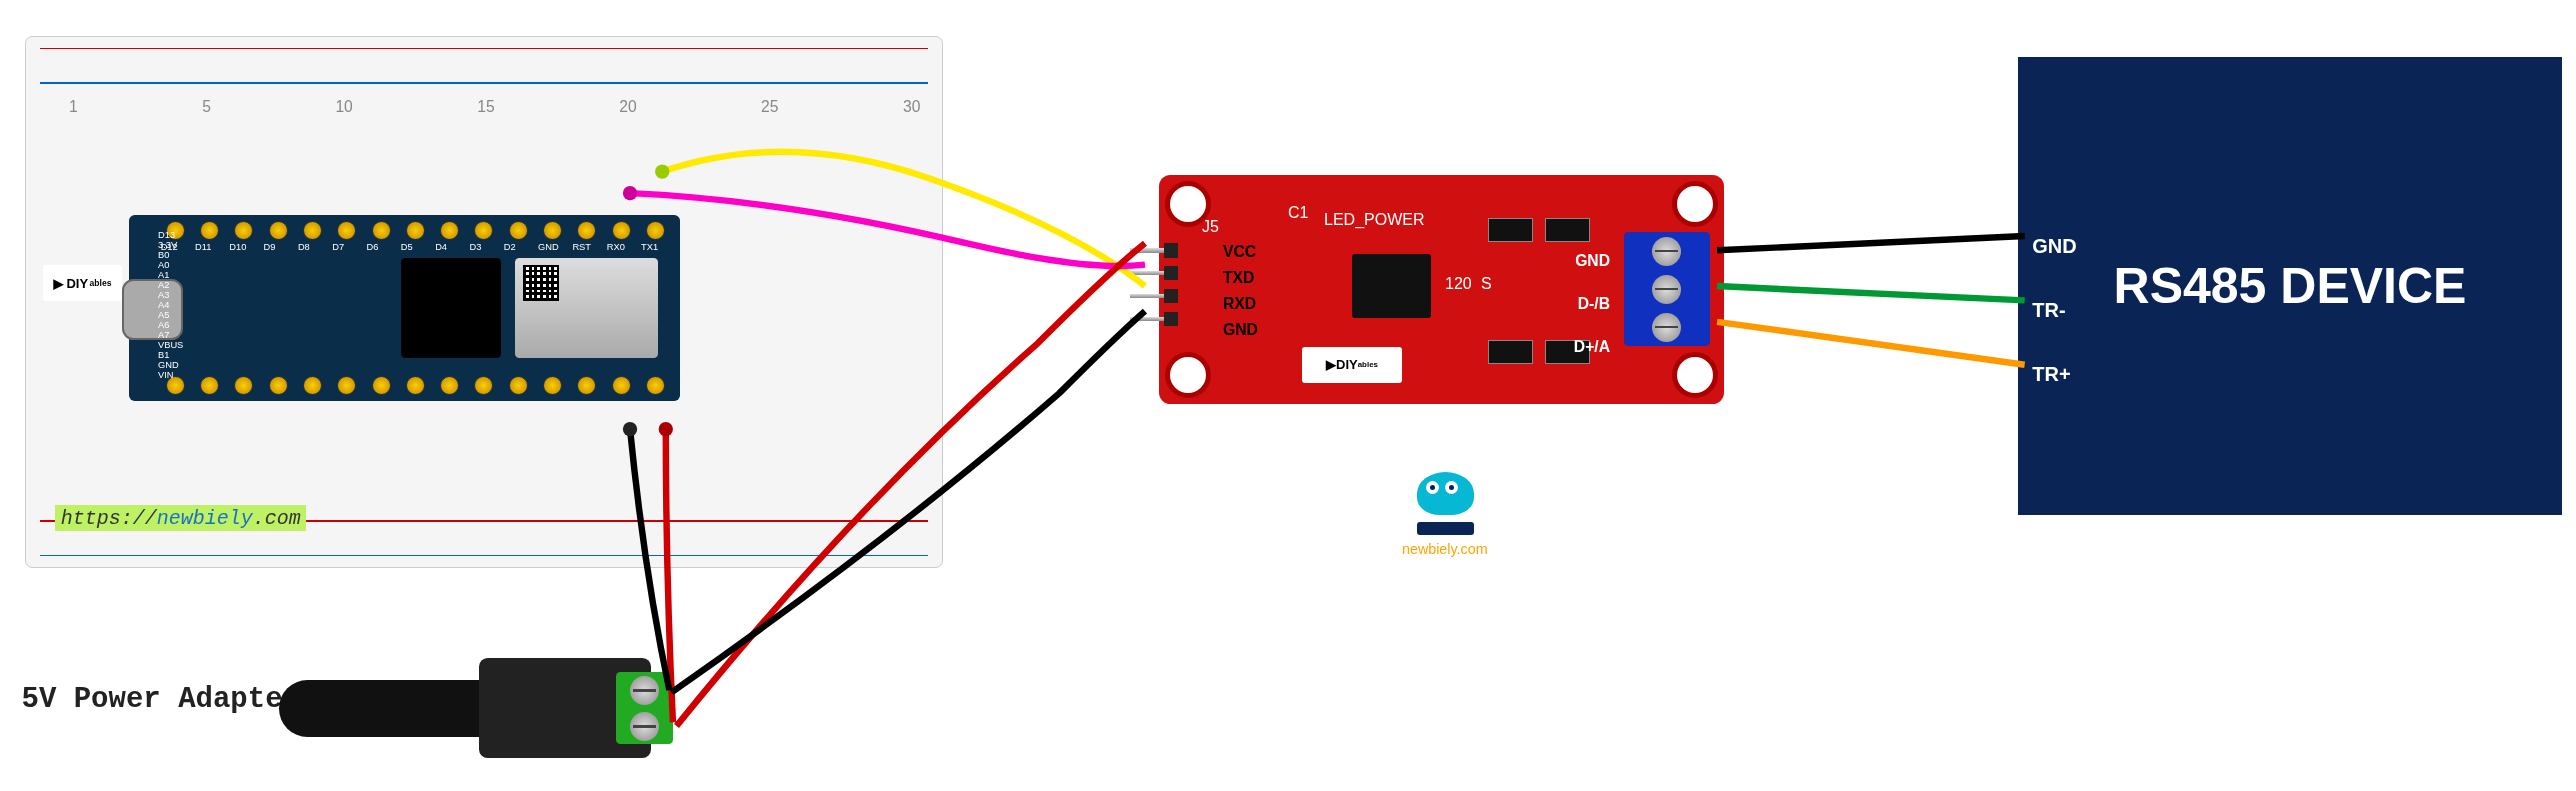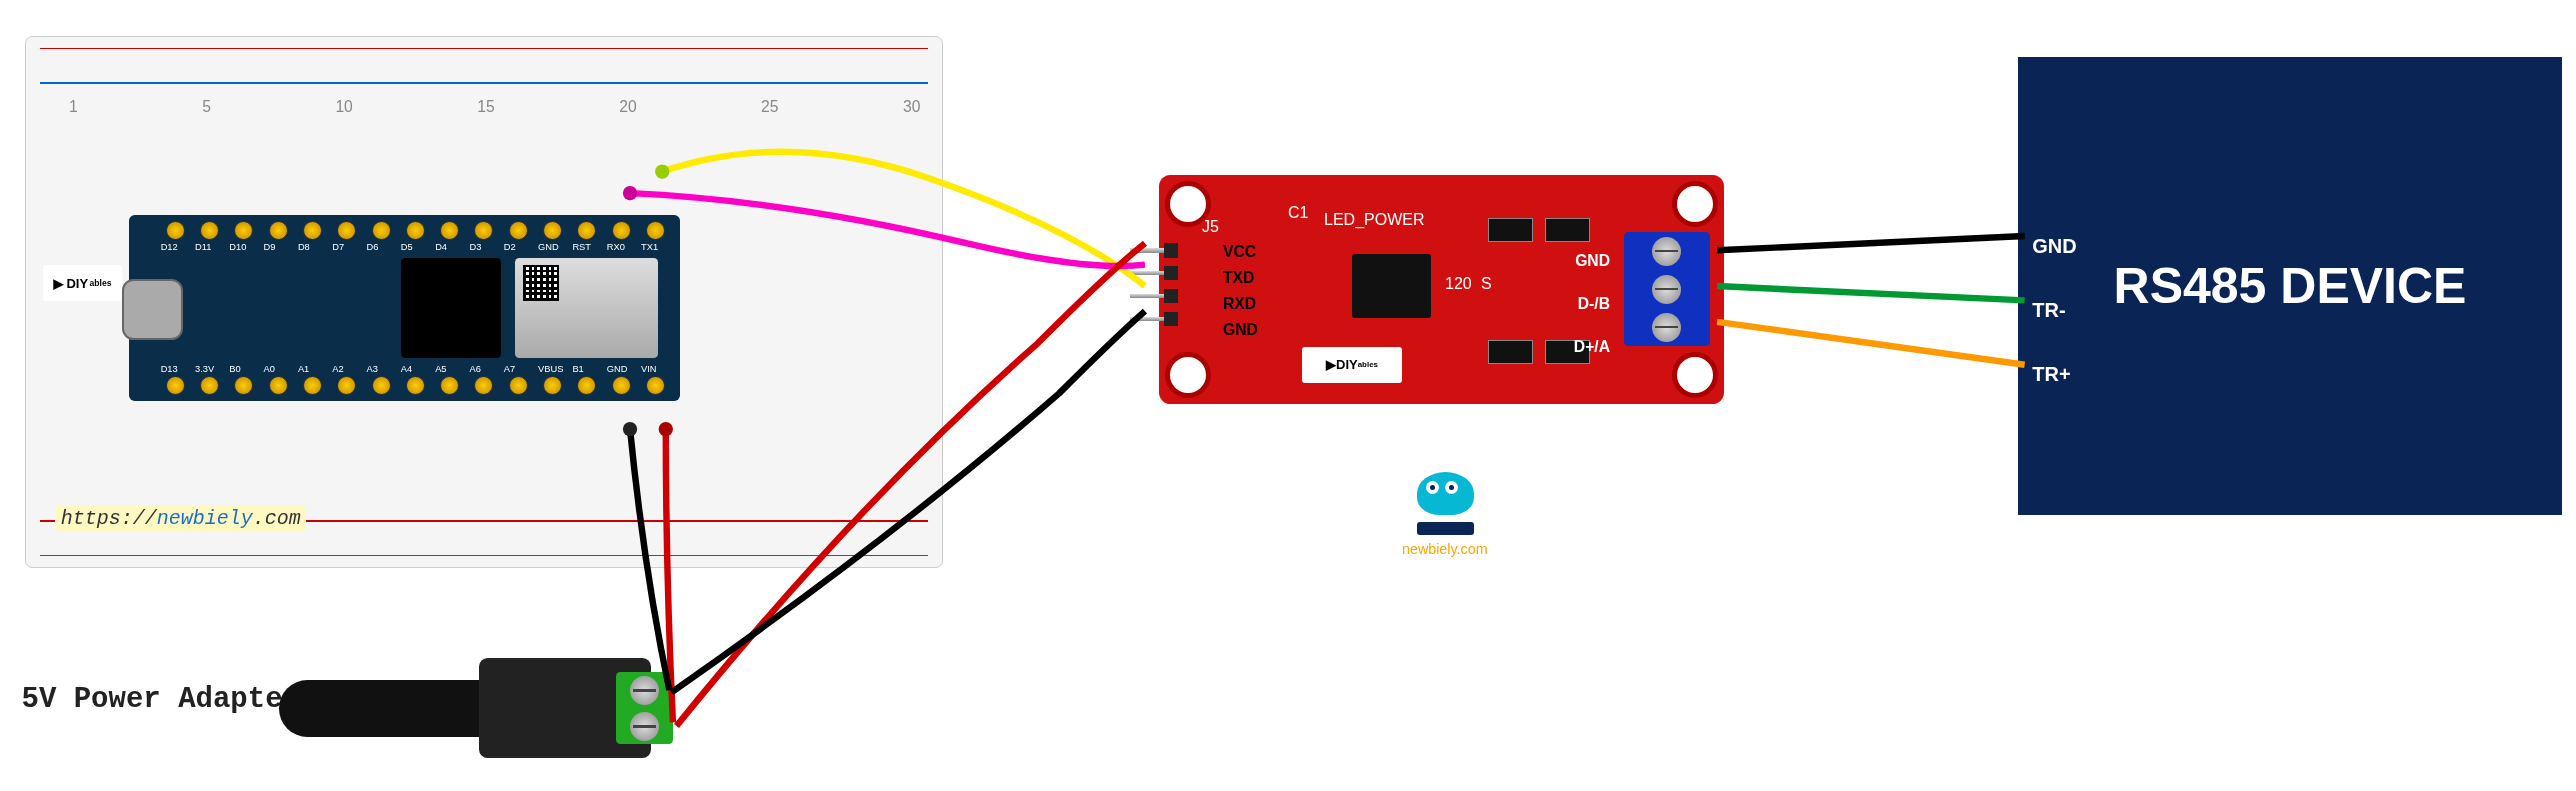--- a/index.html
+++ b/index.html
@@ -51,21 +51,21 @@
     font-size: 15.7px;
   }
   .url-label {
     position: absolute;
     left: 29px;
     bottom: 36px;
     font-size: 20px;
     font-style: italic;
     color: #333;
     font-family: 'Courier New', monospace;
-    background: #fef9c3;
+    background: #bef264;
     padding: 1.4px 5.7px;
   }
   .url-label .colored { color: #1a6ec8; }
 
   .nano {
     position: absolute;
     left: 129px;
     top: 215px;
     width: 551px;
     height: 186px;
@@ -90,21 +90,21 @@
   .nano-labels {
     position: absolute;
     display: flex;
     justify-content: space-around;
     left: 29px;
     right: 7.2px;
     color: #fff;
     font-size: 9.3px;
   }
   .nano-labels-top { top: 27px; }
-  .nano-labels-bot { bottom: 27px; }
+  .nano-labels-bot { bottom: 21px; flex-direction: column; }
   .nano-labels span { text-align: left; width: 29px; }
   .usb-c {
     position: absolute;
     left: -7.2px;
     top: 64px;
     width: 57px;
     height: 57px;
     background: #aaa;
     border-radius: 11.4px;
     border: 2.1px solid #666;

